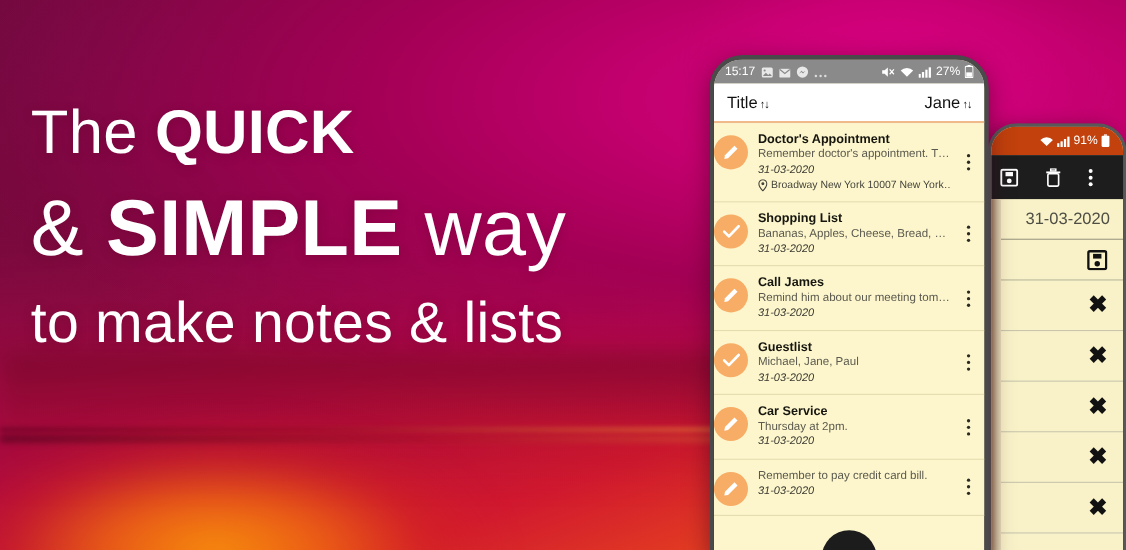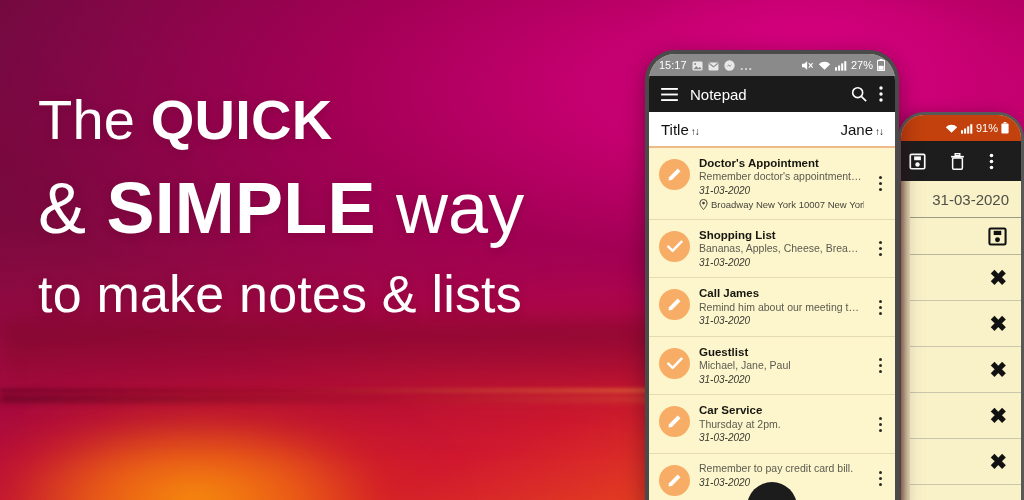--- a/index.html
+++ b/index.html
@@ -30,21 +30,21 @@
     background:linear-gradient(90deg, rgba(60,0,20,.55) 0%, rgba(120,10,20,.35) 28%, rgba(255,190,60,.55) 62%, rgba(255,215,90,.75) 80%, rgba(255,160,30,.3) 100%);
     filter:blur(2.2px);}
   .bg-streak2{position:absolute;left:0;width:100%;height:6px;top:396px;
     background:linear-gradient(90deg, rgba(40,0,14,.5) 0%, rgba(150,20,24,.2) 40%, rgba(255,205,70,.35) 78%, rgba(255,170,40,.2) 100%);
     filter:blur(3px);}
   .bg-glow-top{position:absolute;left:56%;top:-18%;width:46%;height:60%;
     background:radial-gradient(closest-side, rgba(218,0,130,.75), rgba(180,0,110,0) 75%);
     filter:blur(18px);}
 
   
-  .headline{position:absolute;left:38px;top:92px;width:600px;color:#fff;
+  .headline{position:absolute;left:28px;top:92px;width:600px;color:#fff;
     line-height:1.0;letter-spacing:.2px;text-shadow:0 2px 10px rgba(80,0,30,.28);}
   .hl-line{white-space:nowrap;}
   .hl1{font-size:56px;font-weight:400;margin-bottom:24px;}
   .hl2{font-size:72px;font-weight:400;margin-bottom:24px;}
   .hl3{font-size:52px;font-weight:400;}
   .b{font-weight:700;}
 
   
   .phone{position:absolute;box-sizing:border-box;}
   
@@ -84,21 +84,21 @@
   .sb-right{display:flex;align-items:center;gap:4px;}
   .appbar-f{height:36px;background:#1b1b1b;display:flex;align-items:center;
     padding:0 12px;color:#fff;gap:12px;}
   .appbar-title{font-size:15px;flex:1;}
   .sort-row{height:34px;background:#ffffff;display:flex;align-items:center;
     justify-content:space-between;padding:0 12px;font-size:15px;color:#111;
     border-bottom:2px solid #f0b98a;}
   .sort-cell{display:flex;align-items:baseline;gap:2px;}
   .sort-arrows{font-size:10px;letter-spacing:-1px;}
   .notes{background:#fdf6cd;}
-  .note{display:flex;align-items:flex-start;gap:9px;padding:8px 8px 8px 10px;
+  .note{display:flex;align-items:flex-start;gap:9px;padding:8px 8px 8px 0;
     border-bottom:1px solid #e4dcae;position:relative;}
   .note-avatar{flex:0 0 auto;width:31px;height:31px;border-radius:50%;
     background:#f7ad65;display:flex;align-items:center;justify-content:center;margin-top:3px;}
   .note-body{flex:1;min-width:0;}
   .note-title{font-size:11.5px;font-weight:bold;color:#16160f;line-height:1.25;}
   .note-sub{font-size:10.5px;color:#5b5a4e;line-height:1.3;white-space:nowrap;overflow:hidden;text-overflow:ellipsis;}
   .note-date{font-size:10px;color:#3a3a30;font-style:italic;line-height:1.35;}
   .note-loc{font-size:9.5px;color:#44443a;display:flex;align-items:center;gap:3px;
     white-space:nowrap;overflow:hidden;line-height:1.4;}
   .kebab{flex:0 0 auto;width:14px;display:flex;flex-direction:column;align-items:center;
@@ -272,43 +272,20 @@
             <span>
               <svg width="8" height="12" viewBox="0 0 8 12">
                   <rect x="2.6" y="0" width="2.8" height="1.4" fill="#fff"></rect>
                   <rect x="0.4" y="1.4" width="7.2" height="10.2" rx="1" fill="none" stroke="#fff" stroke-width="1.1"></rect>
                   <rect x="1.4" y="6.8" width="5.2" height="4" fill="#fff"></rect>
                 </svg>
             </span>
           </span>
         </div>
 
-        <div class="appbar-f">
-          <span>
-            <svg width="17" height="13" viewBox="0 0 18 14">
-                <rect y="0" width="18" height="2" fill="#fff"></rect>
-                <rect y="6" width="18" height="2" fill="#fff"></rect>
-                <rect y="12" width="18" height="2" fill="#fff"></rect>
-              </svg>
-          </span>
-          <span class="appbar-title">Notepad</span>
-          <span>
-            <svg width="16" height="16" viewBox="0 0 18 18">
-                <circle cx="7.5" cy="7.5" r="5.6" fill="none" stroke="#fff" stroke-width="1.8"></circle>
-                <path d="M11.6 11.6 17 17" stroke="#fff" stroke-width="1.8" fill="none"></path>
-              </svg>
-          </span>
-          <span>
-            <svg width="4" height="16" viewBox="0 0 4 16">
-                <circle cx="2" cy="2" r="1.7" fill="#fff"></circle>
-                <circle cx="2" cy="8" r="1.7" fill="#fff"></circle>
-                <circle cx="2" cy="14" r="1.7" fill="#fff"></circle>
-              </svg>
-          </span>
-        </div>
 
         <div class="sort-row">
           <span class="sort-cell">
             <span>Title</span>
             <span class="sort-arrows">↑↓</span>
           </span>
           <span class="sort-cell">
             <span>Jane</span>
             <span class="sort-arrows">↑↓</span>
           </span>

